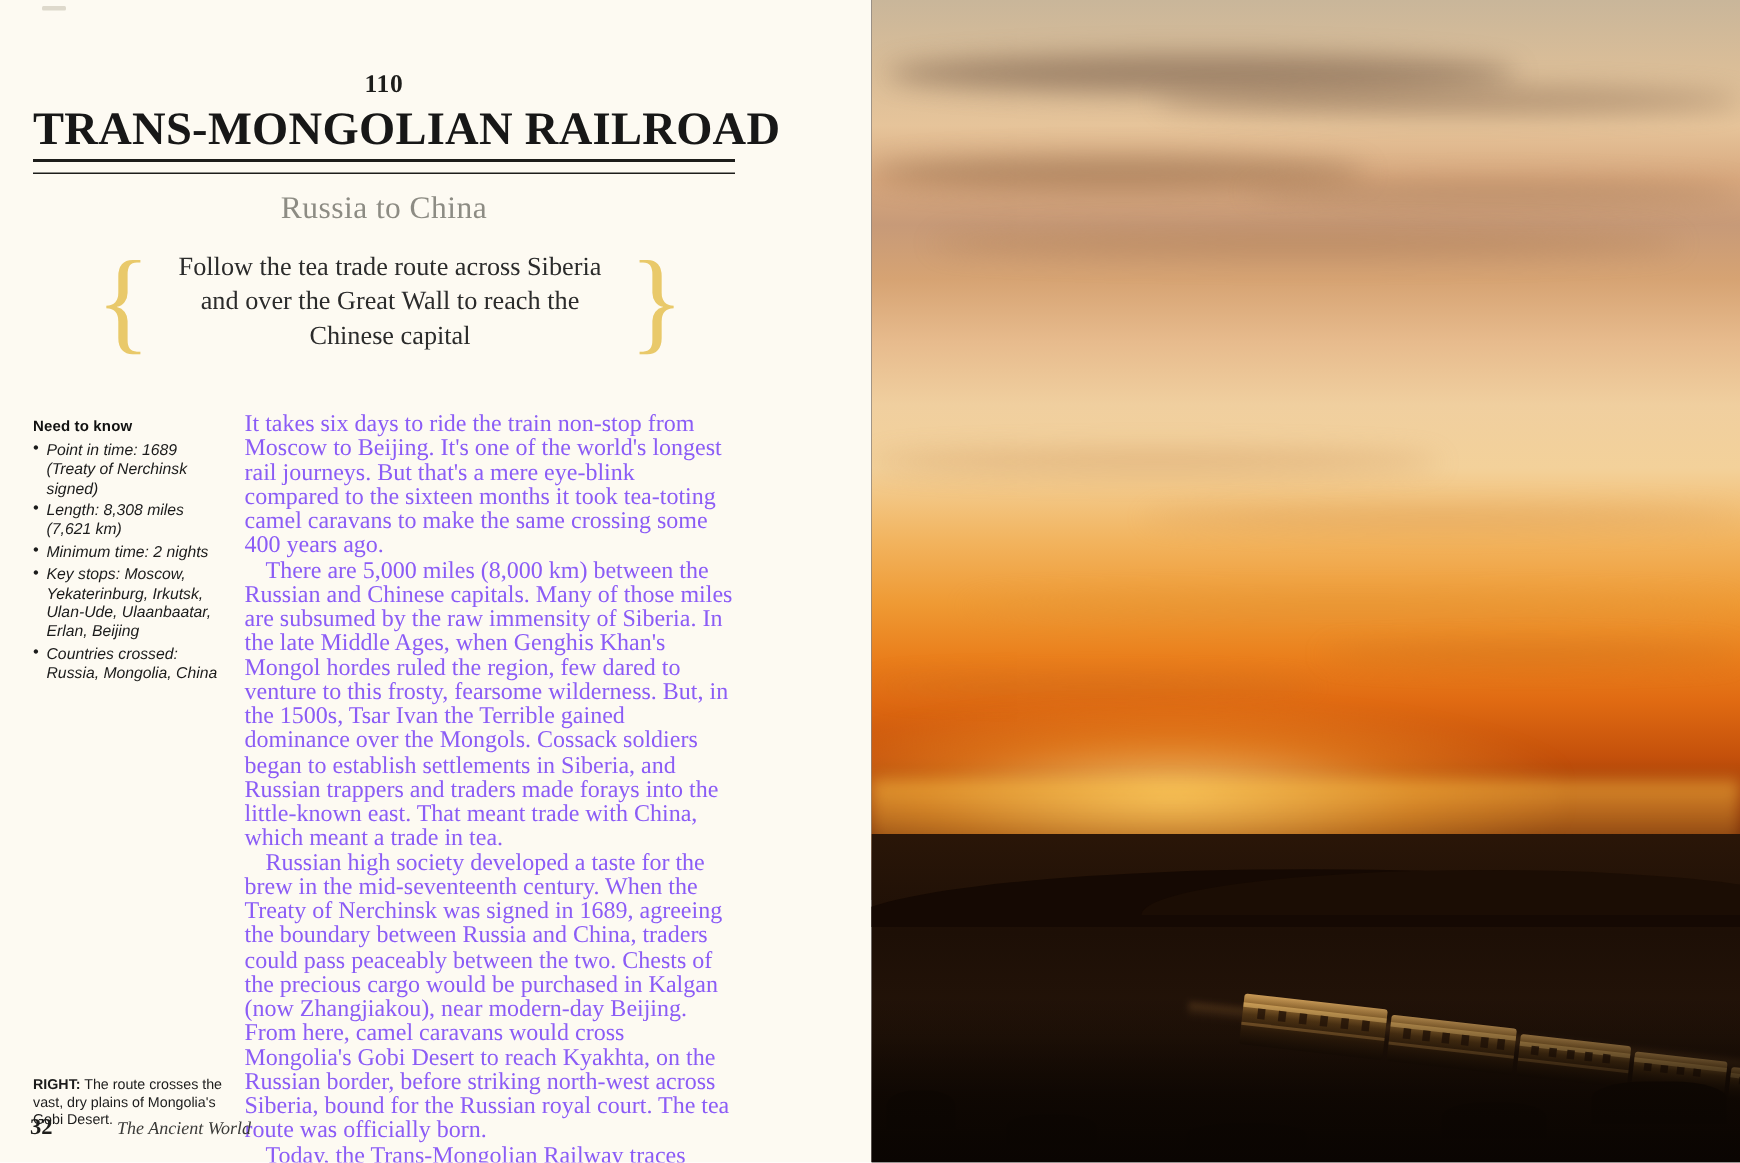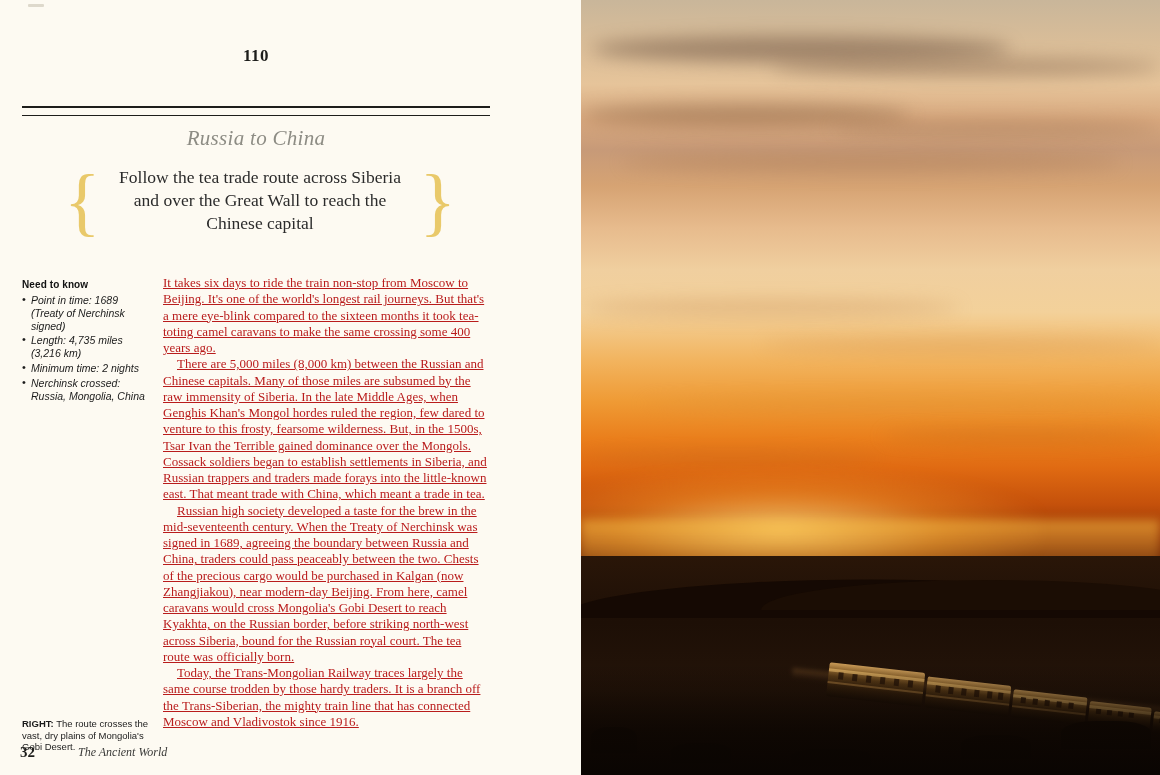--- a/index.html
+++ b/index.html
@@ -55,21 +55,20 @@
   }
   .rule-bottom {
     position: absolute;
     left: 22px; top: 115px; width: 468px;
     height: 1px; background: #1d1d1b;
   }
   .subtitle {
     position: absolute;
     left: 22px; top: 126px; width: 468px;
     text-align: center;
-    font-style: italic;
     font-size: 21px;
     color: #8d8c84;
     letter-spacing: .3px;
   }
 
   
   .pullquote-wrap {
     position: absolute;
     left: 60px; top: 166px; width: 400px;
     display: flex;
@@ -140,25 +139,24 @@
   }
   .caption b { font-weight: bold; }
 
   
   .body-col {
     position: absolute;
     left: 163px; top: 275px; width: 326px;
   }
   .body-col p {
     margin: 0;
-    font-size: 13px;
+    font-size: 16px;
     line-height: 16.25px;
-    color: #b91c1c;
+    color: #8b5cf6;
     text-align: left;
-    text-decoration: underline;
   }
   .body-col p + p { text-indent: 14px; }
 
   
   .folio {
     position: absolute;
     left: 20px; bottom: 14px;
     font-weight: bold;
     font-size: 15px;
     color: #1d1d1b;
@@ -309,37 +307,39 @@
 <body>
 
 <div id="page">
 
   <div class="left-page">
     <div class="left-inner">
 
       <div class="corner-mark"></div>
 
       <div class="chapter-num">110</div>
+      <div class="title">TRANS-MONGOLIAN RAILROAD</div>
       <div class="rule-top"></div>
       <div class="rule-bottom"></div>
       <div class="subtitle">Russia to China</div>
 
       <div class="pullquote-wrap">
         <div class="brace">{</div>
         <div class="pullquote">Follow the tea trade route across Siberia and over the Great Wall to reach the Chinese capital</div>
         <div class="brace">}</div>
       </div>
 
       <div class="needtoknow">
         <div class="ntk-head">Need to know</div>
         <ul class="ntk-list">
           <li>Point in time: 1689 (Treaty of Nerchinsk signed)</li>
-          <li>Length: 4,735 miles (3,216 km)</li>
+          <li>Length: 8,308 miles (7,621 km)</li>
           <li>Minimum time: 2 nights</li>
-          <li>Nerchinsk crossed: Russia, Mongolia, China</li>
+          <li>Key stops: Moscow, Yekaterinburg, Irkutsk, Ulan-Ude, Ulaanbaatar, Erlan, Beijing</li>
+          <li>Countries crossed: Russia, Mongolia, China</li>
         </ul>
       </div>
 
       <div class="caption">
         <b>RIGHT:</b><span> The route crosses the vast, dry plains of Mongolia's Gobi Desert.</span>
       </div>
 
       <div class="body-col">
         <p>It takes six days to ride the train non-stop from Moscow to Beijing. It's one of the world's longest rail journeys. But that's a mere eye-blink compared to the sixteen months it took tea-toting camel caravans to make the same crossing some 400 years ago.</p>
         <p>There are 5,000 miles (8,000 km) between the Russian and Chinese capitals. Many of those miles are subsumed by the raw immensity of Siberia. In the late Middle Ages, when Genghis Khan's Mongol hordes ruled the region, few dared to venture to this frosty, fearsome wilderness. But, in the 1500s, Tsar Ivan the Terrible gained dominance over the Mongols. Cossack soldiers began to establish settlements in Siberia, and Russian trappers and traders made forays into the little-known east. That meant trade with China, which meant a trade in tea.</p>

